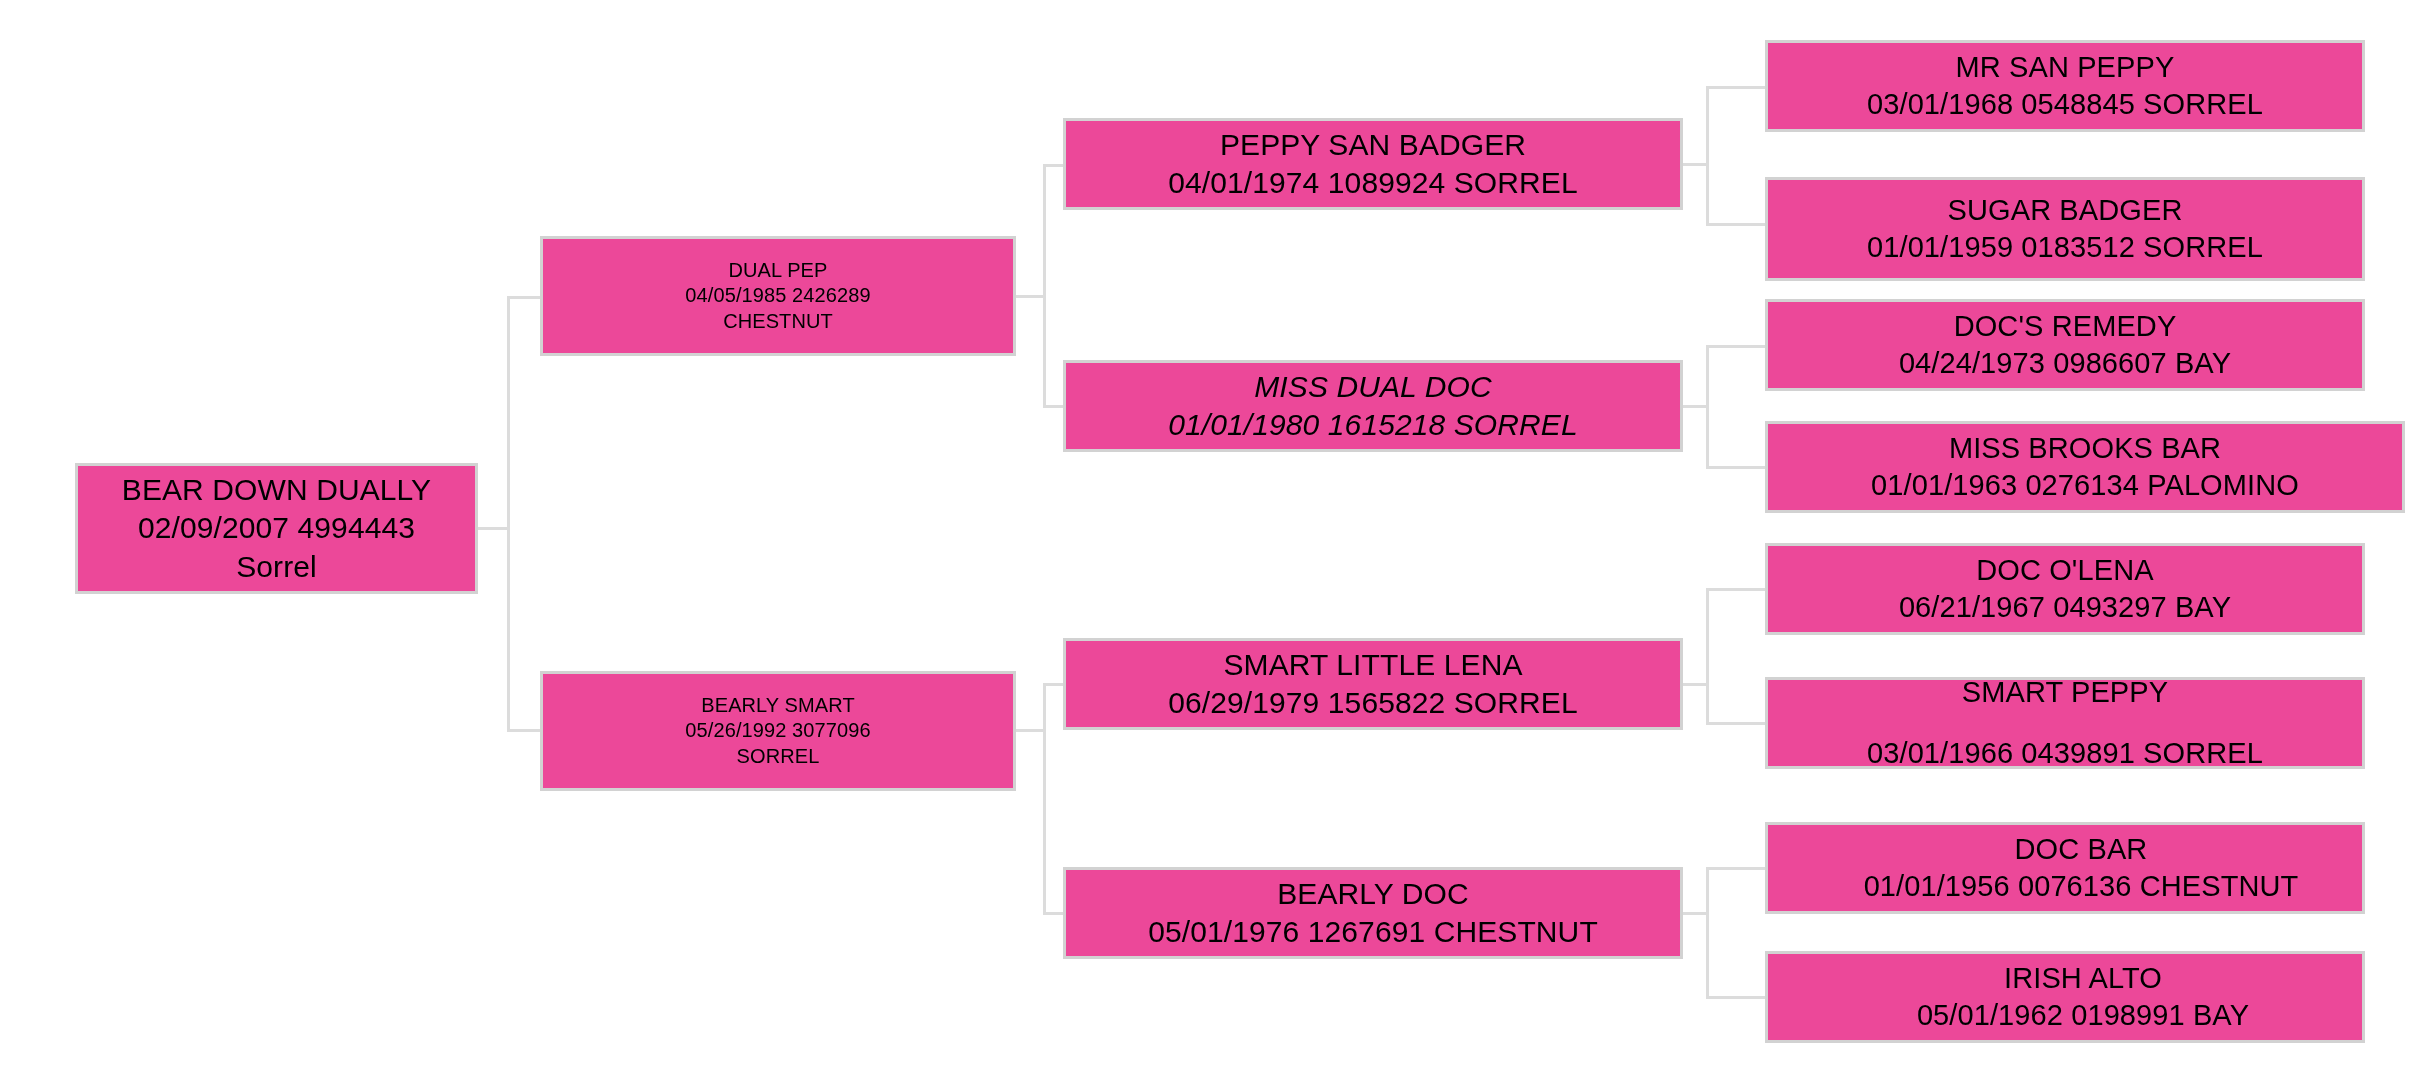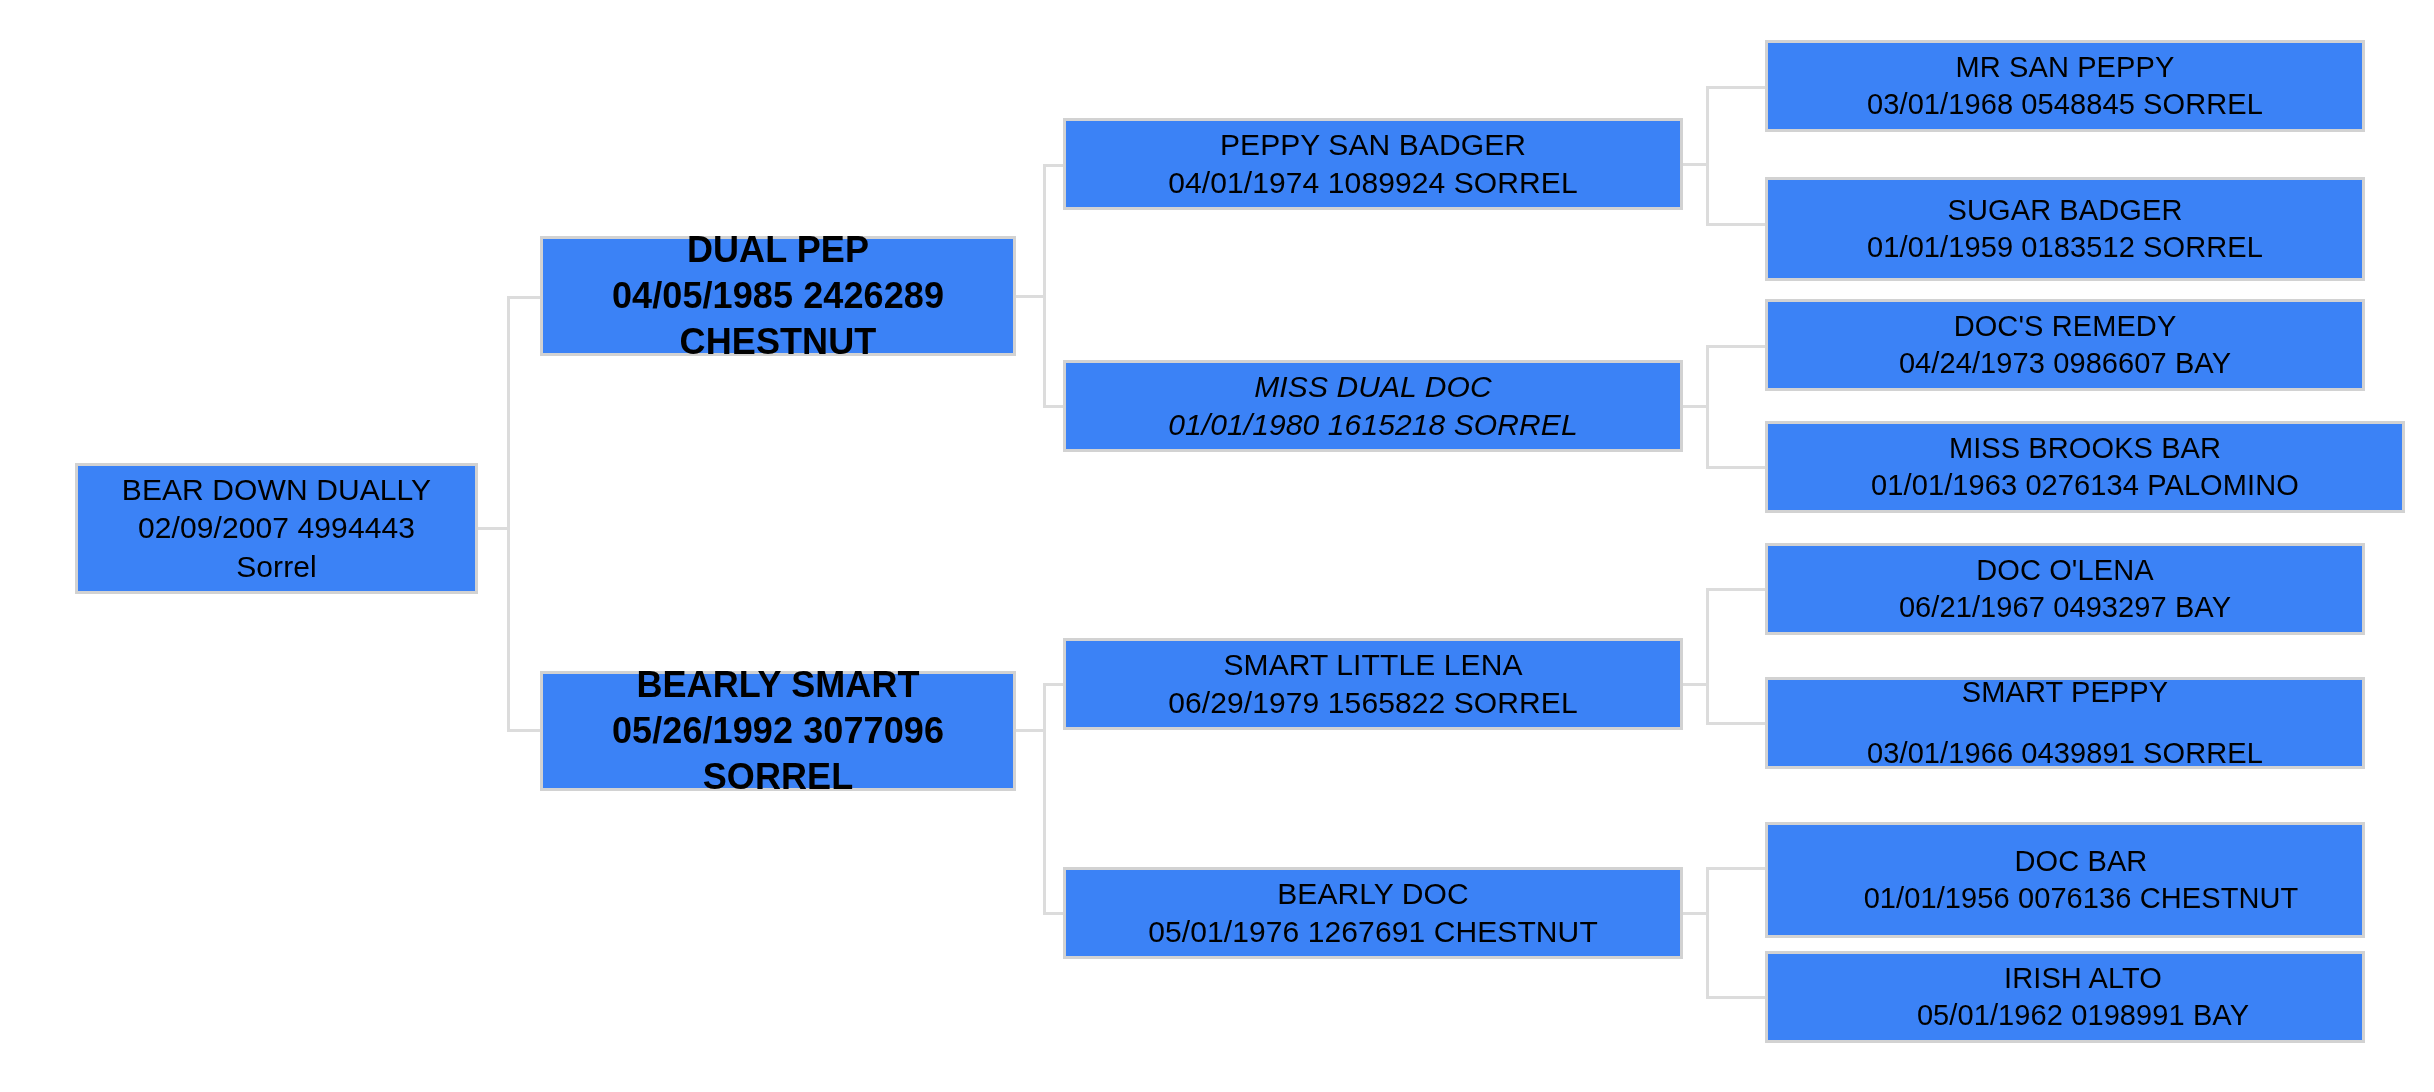--- a/index.html
+++ b/index.html
@@ -24,38 +24,38 @@
     position: absolute;
     background: #dcdcdc;
   }
   .conn.h { height: 3px; }
   .conn.v { width: 3px; }
 
   
   .node {
     position: absolute;
     box-sizing: border-box;
-    background: #3b82f6;
+    background: #ec4899;
     border: 3px solid #d2d2d2;
     display: flex;
     flex-direction: column;
     align-items: center;
     justify-content: center;
     text-align: center;
     line-height: 1.28;
     letter-spacing: 0.1px;
     z-index: 2;
   }
   .node .ln {
     display: block;
     white-space: nowrap;
   }
   
   .gen1 { font-size: 30px; }
-  .gen2 { font-size: 36px; font-weight: bold; }
+  .gen2 { font-size: 20px; }
   .gen3 { font-size: 30px; align-items: center; }
   .gen4 { font-size: 29px; }
 </style>
 </head>
 <body>
 
 <div id="pedigree-canvas">
 
   <div class="conn h" style="left:478px;  top:527px; width:32px;"></div>
   <div class="conn v" style="left:507px;  top:296px; height:436px;"></div>
@@ -153,21 +153,21 @@
   <div class="node gen4" style="left:1765px; top:543px; width:600px; height:92px;">
     <span class="ln">DOC O'LENA</span>
     <span class="ln">06/21/1967 0493297 BAY</span>
   </div>
 
   <div class="node gen4" style="left:1765px; top:677px; width:600px; height:92px;gap:24px;">
     <span class="ln">SMART PEPPY</span>
     <span class="ln">03/01/1966 0439891 SORREL</span>
   </div>
 
-  <div class="node gen4" style="left:1765px; top:822px; width:600px; height:116px;padding-left:32px;">
+  <div class="node gen4" style="left:1765px; top:822px; width:600px; height:92px;padding-left:32px;">
     <span class="ln">DOC BAR</span>
     <span class="ln">01/01/1956 0076136 CHESTNUT</span>
   </div>
 
   <div class="node gen4" style="left:1765px; top:951px; width:600px; height:92px;padding-left:36px;">
     <span class="ln">IRISH ALTO</span>
     <span class="ln">05/01/1962 0198991 BAY</span>
   </div>
 
 </div>

